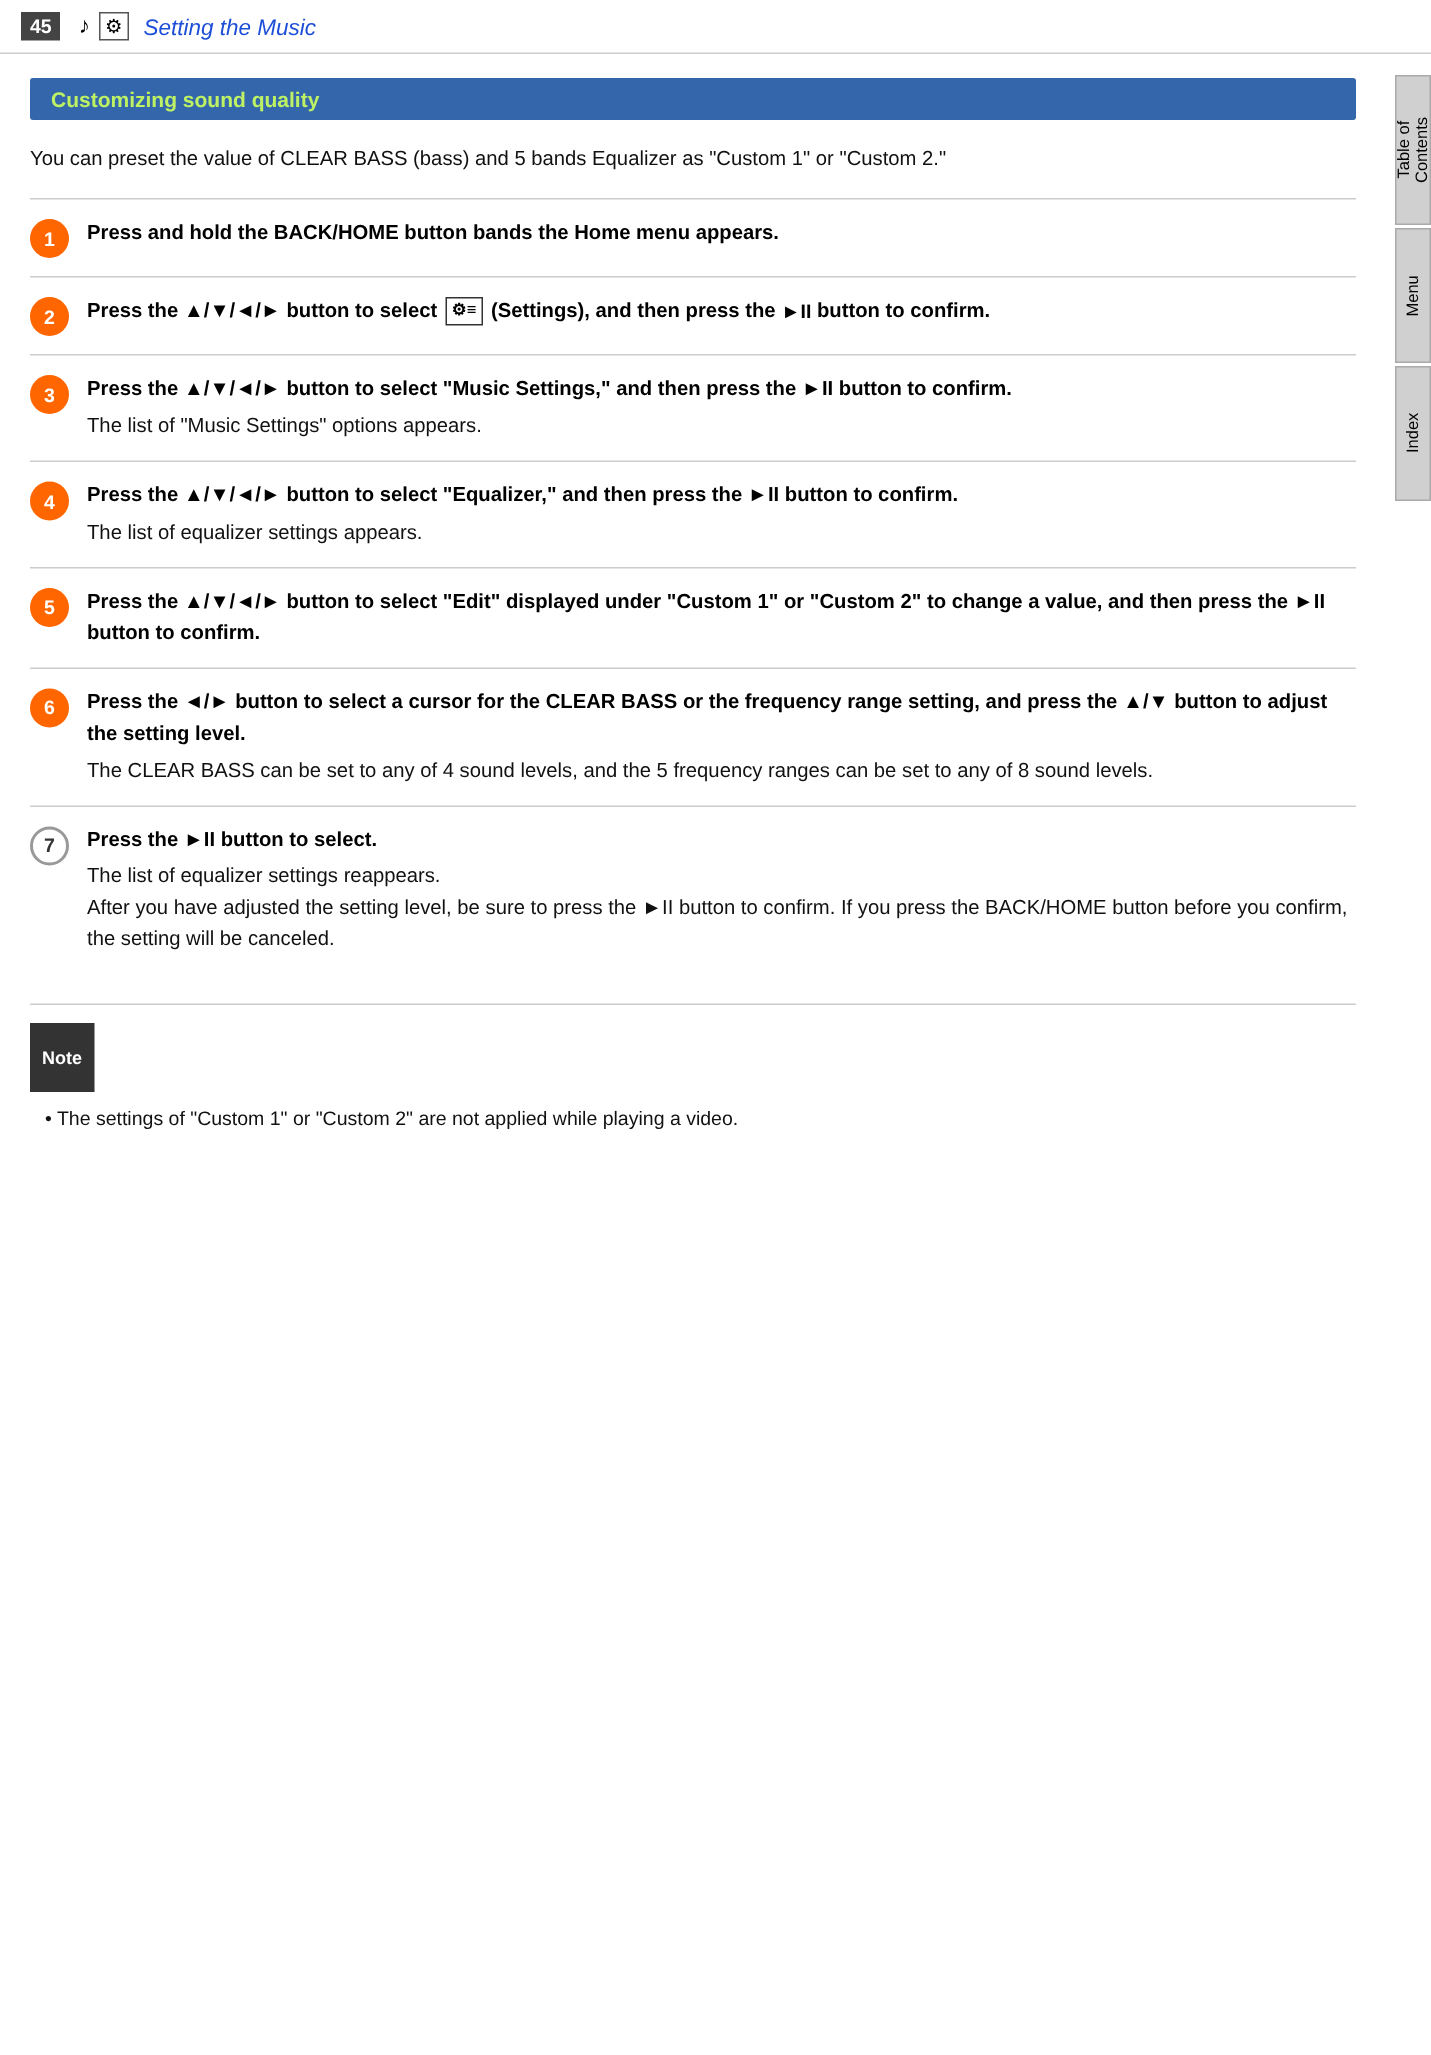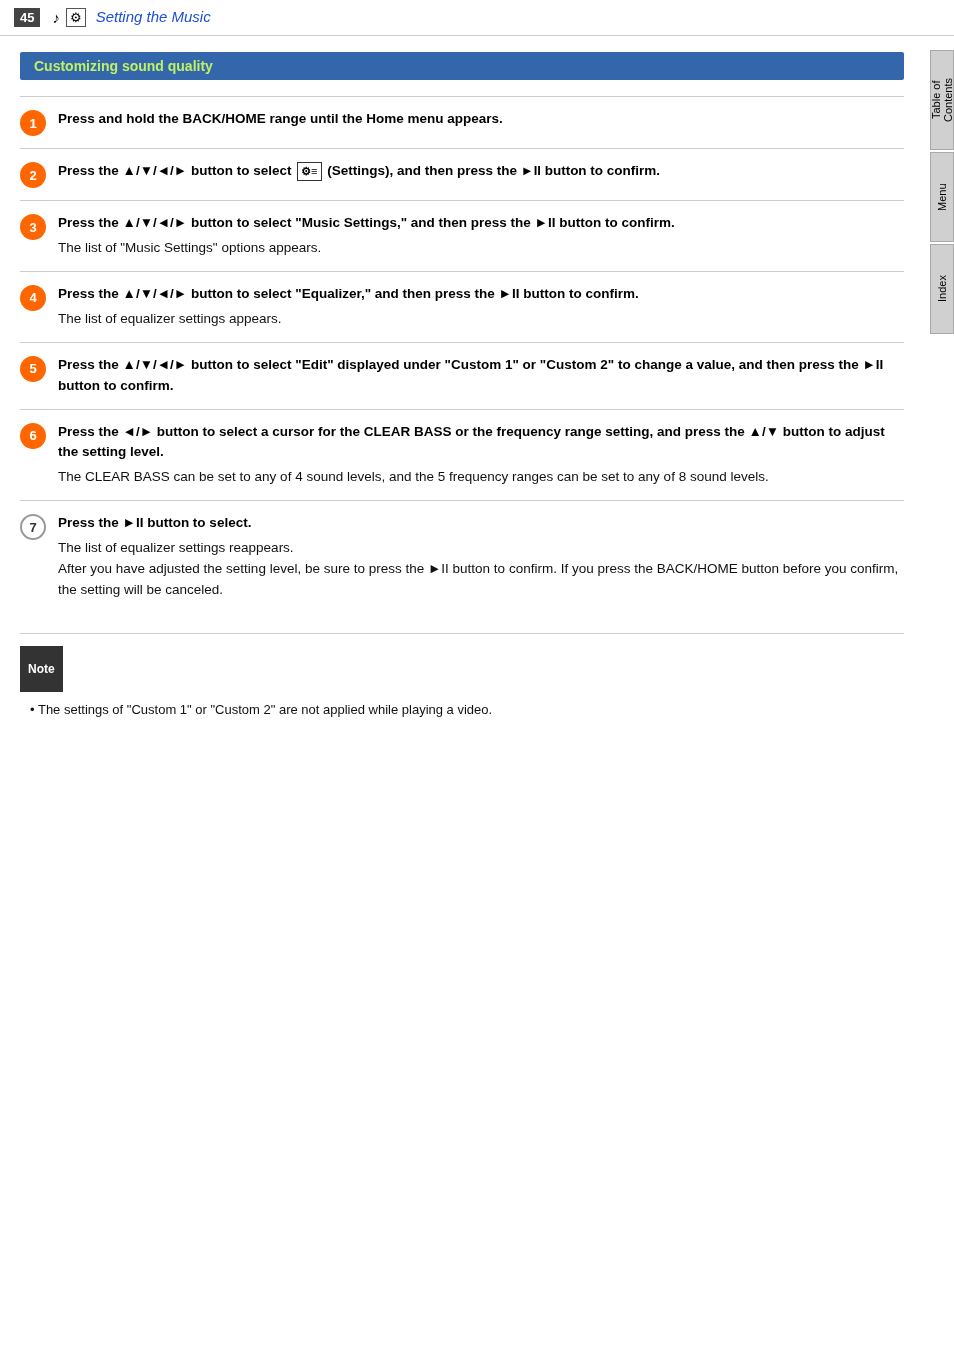--- a/index.html
+++ b/index.html
@@ -9,21 +9,21 @@
       background: #fff;
       color: #000;
       width: 954px;
       min-height: 1370px;
       position: relative;
     }
 
     
     .header {
       display: flex;
-      align-items: flex-start;
+      align-items: flex-end;
       padding: 8px 14px;
       border-bottom: 1px solid #ccc;
       background: #fff;
     }
     .header-page-num {
       font-size: 13px;
       font-weight: bold;
       background: #444;
       color: #fff;
       padding: 2px 6px;
@@ -193,27 +193,28 @@
 <div class="side-tabs">
   <div class="side-tab">Table of<br>Contents</div>
   <div class="side-tab">Menu</div>
   <div class="side-tab">Index</div>
 </div>
 
 <div class="main-content">
 
   <div class="section-header">Customizing sound quality</div>
 
+  <p class="intro-text">You can preset the value of CLEAR BASS (bass) and 5 bands Equalizer as "Custom 1" or "Custom 2."</p>
 
   <ul class="steps-list">
 
     <li class="step-item">
       <div class="step-badge step-badge-orange">1</div>
       <div class="step-content">
-        <span class="step-main">Press and hold the BACK/HOME range until the Home menu appears.</span>
+        <span class="step-main">Press and hold the BACK/HOME button bands the Home menu appears.</span>
       </div>
     </li>
 
     <li class="step-item">
       <div class="step-badge step-badge-orange">2</div>
       <div class="step-content">
         <span class="step-main">Press the ▲/▼/◄/► button to select <span class="settings-icon-inline">⚙≡</span> (Settings), and then press the <span class="play-pause-sym">►II</span> button to confirm.</span>
       </div>
     </li>
 

